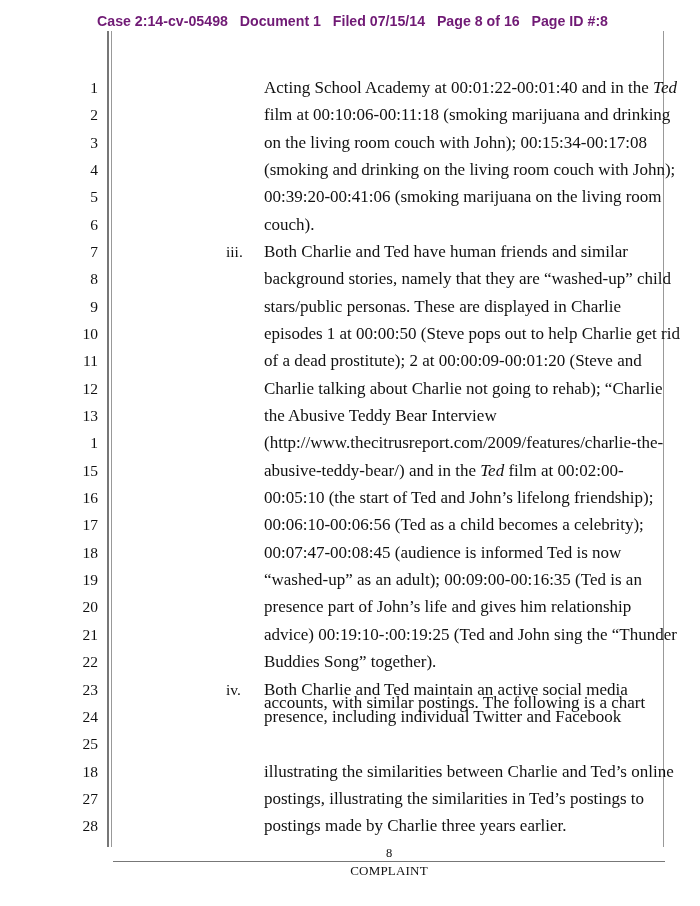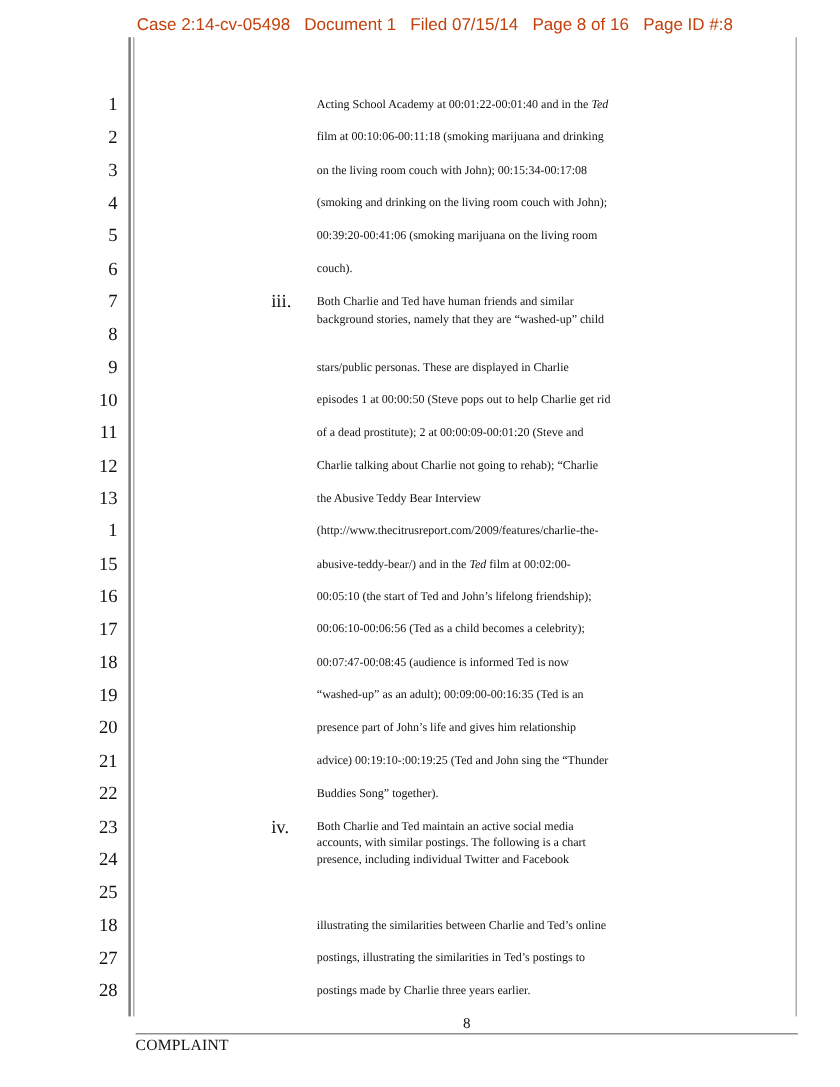--- a/index.html
+++ b/index.html
@@ -11,26 +11,27 @@
       width: 700px;
       height: 906px;
       position: relative;
       overflow: hidden;
       font-family: "Liberation Serif", serif;
       color: #111111;
     }
     .header-stamp {
       position: absolute;
       top: 13px;
-      left: 114px;
+      left: 97px;
       font-family: "Liberation Sans", sans-serif;
       font-size: 14.2px;
-      color: #c2410c;
+      color: #701a75;
       white-space: pre;
       letter-spacing: 0px;
+      font-weight: bold;
     }
     .left-rule-a {
       position: absolute;
       left: 107px;
       top: 31px;
       width: 2px;
       height: 816px;
       background: #777777;
     }
     .left-rule-b {
@@ -53,21 +54,21 @@
       position: absolute;
       left: 60px;
       width: 38px;
       text-align: right;
       font-size: 15.5px;
       line-height: 18px;
     }
     .text-line {
       position: absolute;
       left: 264px;
-      font-size: 10px;
+      font-size: 17px;
       line-height: 18px;
       white-space: nowrap;
     }
     .roman {
       position: absolute;
       left: 226px;
       width: 32px;
       font-size: 15.5px;
       line-height: 18px;
       white-space: nowrap;
@@ -87,20 +88,21 @@
       width: 552px;
       text-align: center;
       font-size: 12.5px;
       line-height: 14px;
     }
     .footer-title {
       position: absolute;
       top: 863px;
       left: 113px;
       width: 552px;
+      text-align: center;
       font-size: 13px;
       line-height: 15px;
       letter-spacing: 0.2px;
     }
     i { font-style: italic; }
   </style>
 </head>
 <body>
 
 <div class="header-stamp">Case 2:14-cv-05498   Document 1   Filed 07/15/14   Page 8 of 16   Page ID #:8</div>
@@ -144,21 +146,21 @@
 <div class="roman" style="top:681px">iv.</div>
 
 <div>
   <div class="text-line" style="top:79px"><span>Acting School Academy at 00:01:22-00:01:40 and in the </span><i>Ted</i><span></span></div>
   <div class="text-line" style="top:106px">film at 00:10:06-00:11:18 (smoking marijuana and drinking</div>
   <div class="text-line" style="top:134px">on the living room couch with John); 00:15:34-00:17:08</div>
   <div class="text-line" style="top:161px">(smoking and drinking on the living room couch with John);</div>
   <div class="text-line" style="top:188px">00:39:20-00:41:06 (smoking marijuana on the living room</div>
   <div class="text-line" style="top:216px">couch).</div>
   <div class="text-line" style="top:243px">Both Charlie and Ted have human friends and similar</div>
-  <div class="text-line" style="top:258px">background stories, namely that they are “washed-up” child</div>
+  <div class="text-line" style="top:270px">background stories, namely that they are “washed-up” child</div>
   <div class="text-line" style="top:298px">stars/public personas.  These are displayed in Charlie</div>
   <div class="text-line" style="top:325px">episodes 1 at 00:00:50 (Steve pops out to help Charlie get rid</div>
   <div class="text-line" style="top:352px">of a dead prostitute); 2 at 00:00:09-00:01:20 (Steve and</div>
   <div class="text-line" style="top:380px">Charlie talking about Charlie not going to rehab); “Charlie</div>
   <div class="text-line" style="top:407px">the Abusive Teddy Bear Interview</div>
   <div class="text-line" style="top:434px">(http://www.thecitrusreport.com/2009/features/charlie-the-</div>
   <div class="text-line" style="top:462px"><span>abusive-teddy-bear/) and in the </span><i>Ted</i><span> film at 00:02:00-</span></div>
   <div class="text-line" style="top:489px">00:05:10 (the start of Ted and John’s lifelong friendship);</div>
   <div class="text-line" style="top:516px">00:06:10-00:06:56 (Ted as a child becomes a celebrity);</div>
   <div class="text-line" style="top:544px">00:07:47-00:08:45 (audience is informed Ted is now</div>

